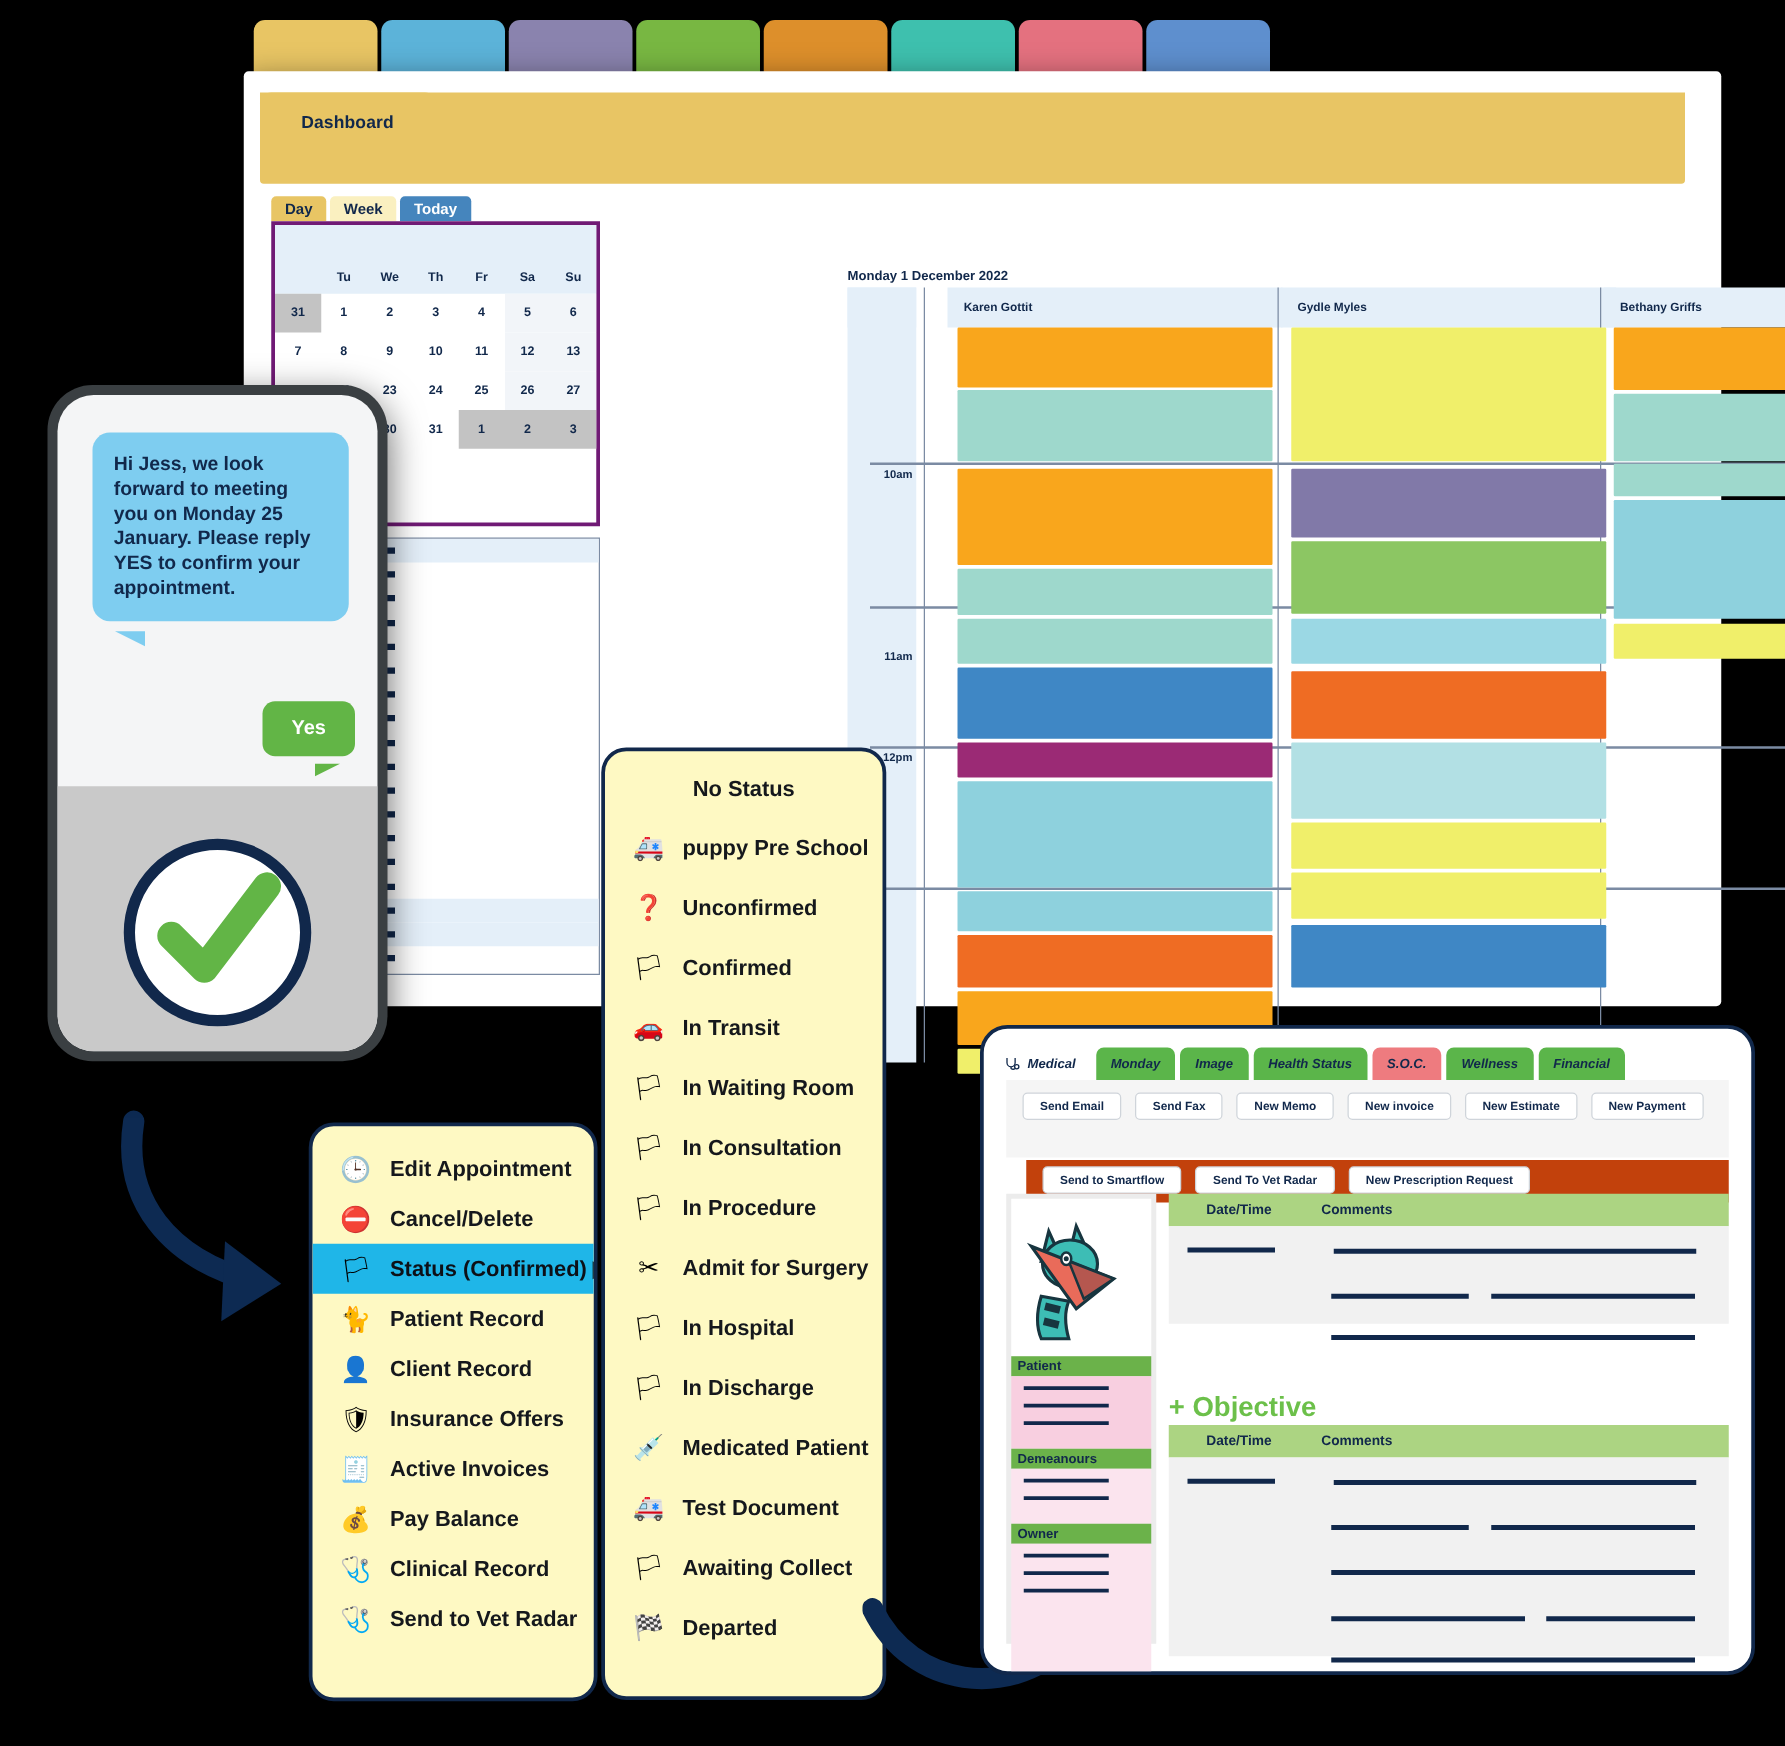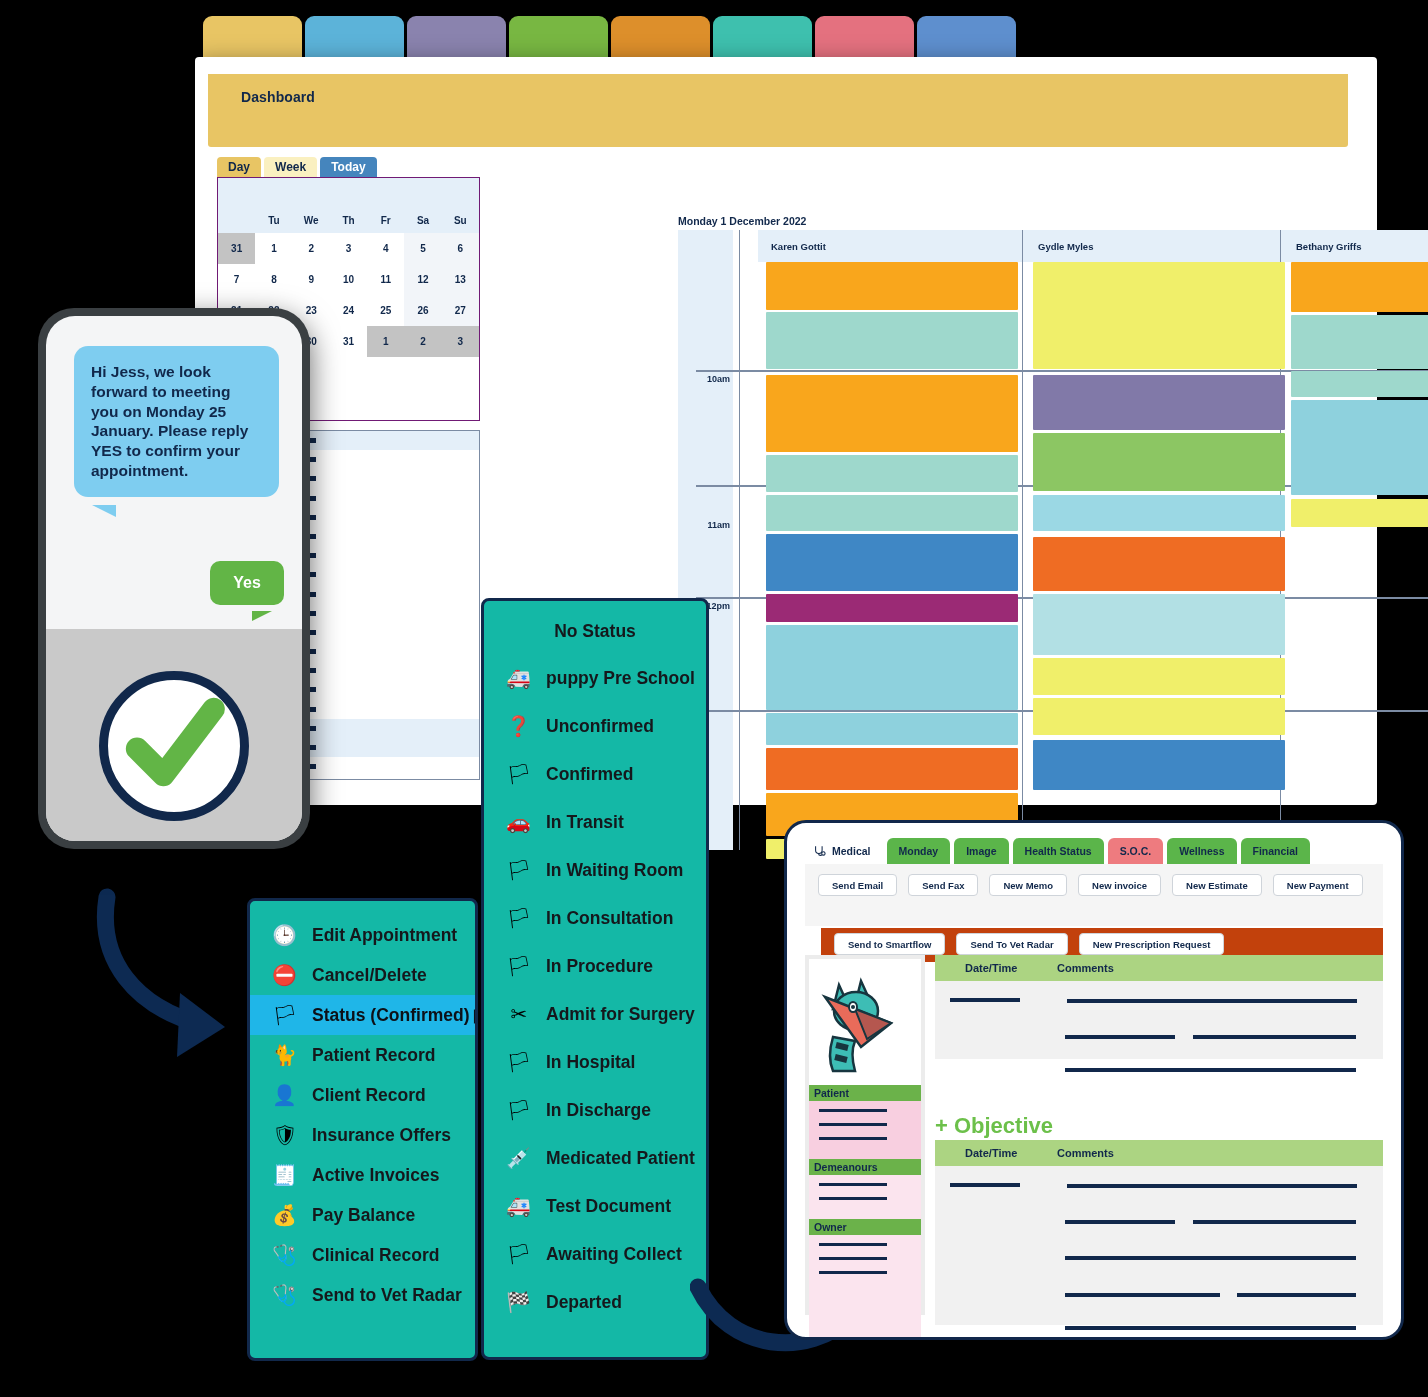--- a/index.html
+++ b/index.html
@@ -53,21 +53,21 @@
     font-size: 12px; font-weight: bold; color: #11284b;
     display: flex; align-items: center; justify-content: center;
   }
   .vbtn.amber  { background: #e8c564; }
   .vbtn.cream  { background: #faf0c0; }
   .vbtn.blue   { background: #4585bd; color: #ffffff; }
 
   .minical {
     position: absolute; left: 22px; top: 120px;
     width: 263px; height: 244px;
-    background: #ffffff; border: 1px solid #701a75;
+    background: #ffffff; border: 3px solid #701a75;
   }
   .minical .headrow {
     height: 55px; background: #e4eff9;
     display: flex; align-items: flex-end;
   }
   .minical .headrow .hcell {
     flex: 1; text-align: center; font-size: 10px; font-weight: bold;
     color: #11284b; padding-bottom: 7px;
   }
   .minical .wk { display: flex; height: 31px; }
@@ -155,22 +155,22 @@
     background: #c9c9c9;
   }
   .tick-circle {
     position: absolute; left: 50%; transform: translateX(-50%);
     top: 42px; width: 150px; height: 150px; border-radius: 50%;
     background: #ffffff; border: 9px solid #11284b;
   }
 
   
   .menu {
-    position: absolute; background: #14b8a6; border: 3px solid #11284b;
-    border-radius: 8px; overflow: hidden;
+    position: absolute; background: #fef9c3; border: 3px solid #11284b;
+    border-radius: 20px; overflow: hidden;
   }
   .mi { display: flex; align-items: center; height: 40px; padding-left: 18px; }
   .mi .ic {
     width: 34px; height: 26px; margin-right: 10px; flex: 0 0 34px;
     display: flex; align-items: center; justify-content: center; font-size: 20px;
   }
   .mi .lbl { font-size: 17.5px; font-weight: bold; color: #15181c; white-space: nowrap; }
   .mi.hl { background: #1fb6e8; }
   .mi.hl .lbl { color: #0d1017; }
   .submenu-head {
@@ -178,21 +178,21 @@
     padding: 20px 0 12px 0;
   }
 
   
   #recwin {
     position: absolute; left: 784px; top: 820px;
     width: 620px; height: 520px;
     background: #ffffff; border: 3px solid #11284b; border-radius: 22px;
     overflow: hidden;
   }
-  .rectabs { position: absolute; left: 14px; top: 15px; display: flex; gap: 4px; align-items: flex-end; }
+  .rectabs { position: absolute; left: 4px; top: 15px; display: flex; gap: 4px; align-items: flex-end; font-style: italic; }
   .rtab {
     height: 26px; border-radius: 6px 6px 0 0; color: #11284b;
     font-size: 10.5px; font-weight: bold;
     display: flex; align-items: center; justify-content: center; padding: 0 12px;
   }
   .rtab.active { background: #ffffff; }
   .rtab.green  { background: #5bb54a; }
   .rtab.red    { background: #ee7b7f; }
   .recbody {
     position: absolute; left: 18px; top: 41px; right: 18px; height: 62px;

